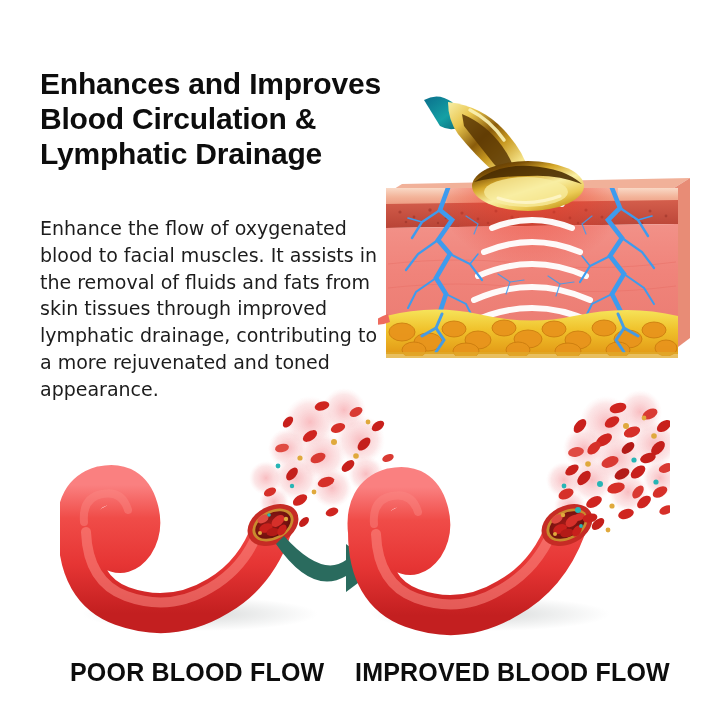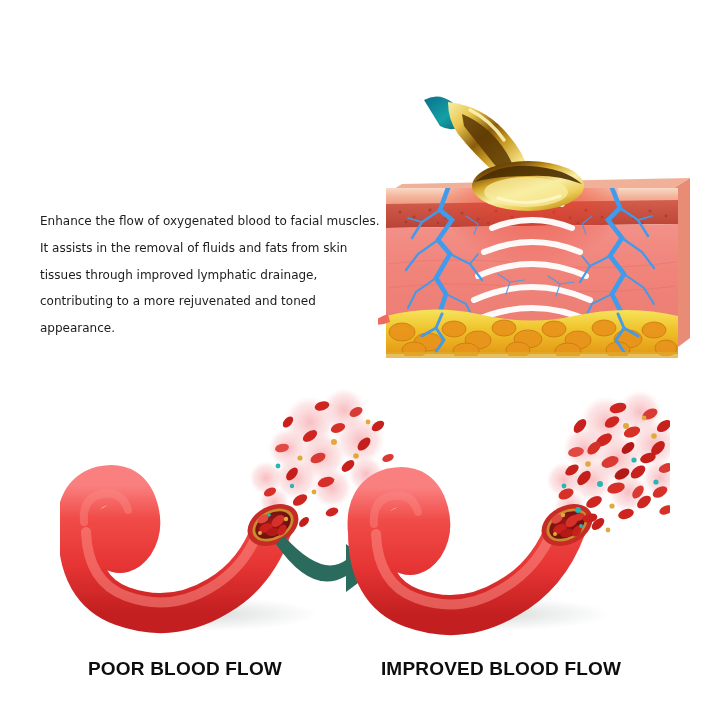--- a/index.html
+++ b/index.html
@@ -10,46 +10,51 @@
   #headline{
     position:absolute;left:40px;top:46px;width:420px;
     font-family:"Liberation Sans",sans-serif;
     font-weight:700;font-size:30px;line-height:35px;color:#0d0d0d;
     letter-spacing:-0.2px;
   }
   #headline .hl-line{display:block;white-space:nowrap;}
   #bodytext{
     position:absolute;left:40px;top:196px;width:345px;
     font-family:"DejaVu Sans",sans-serif;
-    font-weight:400;font-size:12px;line-height:26.8px;color:#1c1c1c;
+    font-weight:400;font-size:19px;line-height:26.8px;color:#1c1c1c;
   }
 
   
   #skin-figure{position:absolute;left:378px;top:88px;width:330px;height:285px;}
   #skin-figure svg{display:block;width:100%;height:100%;}
 
   
   #vessels-figure{position:absolute;left:60px;top:382px;width:610px;height:268px;}
   #vessels-figure svg{display:block;width:100%;height:100%;}
 
   
   .caption{
     position:absolute;
     font-family:"Liberation Sans",sans-serif;
-    font-weight:700;font-size:19px;letter-spacing:0.2px;color:#0d0d0d;
+    font-weight:700;font-size:25px;letter-spacing:0.2px;color:#0d0d0d;
     white-space:nowrap;
   }
   #caption-left{left:70px;top:658px;width:230px;text-align:center;}
   #caption-right{left:355px;top:658px;width:292px;text-align:center;}
 </style>
 </head>
 <body>
 
 <div id="page">
 
+  <h1 id="headline">
+    <span class="hl-line">Enhances and Improves</span>
+    <span class="hl-line">Blood Circulation &amp;</span>
+    <span class="hl-line">Lymphatic Drainage</span>
+  </h1>
 
   <p id="bodytext">Enhance the flow of oxygenated blood to facial muscles. It assists in the removal of fluids and fats from skin tissues through improved lymphatic drainage, contributing to a more rejuvenated and toned appearance.</p>
 
   <div id="skin-figure">
     <svg viewBox="0 0 330 285" xmlns="http://www.w3.org/2000/svg">
       <defs>
         <linearGradient id="goldBody" x1="0" y1="0" x2="1" y2="1">
           <stop offset="0%" stop-color="#F8EFA8"></stop>
           <stop offset="22%" stop-color="#E9C64E"></stop>
           <stop offset="45%" stop-color="#8A5C0B"></stop>

